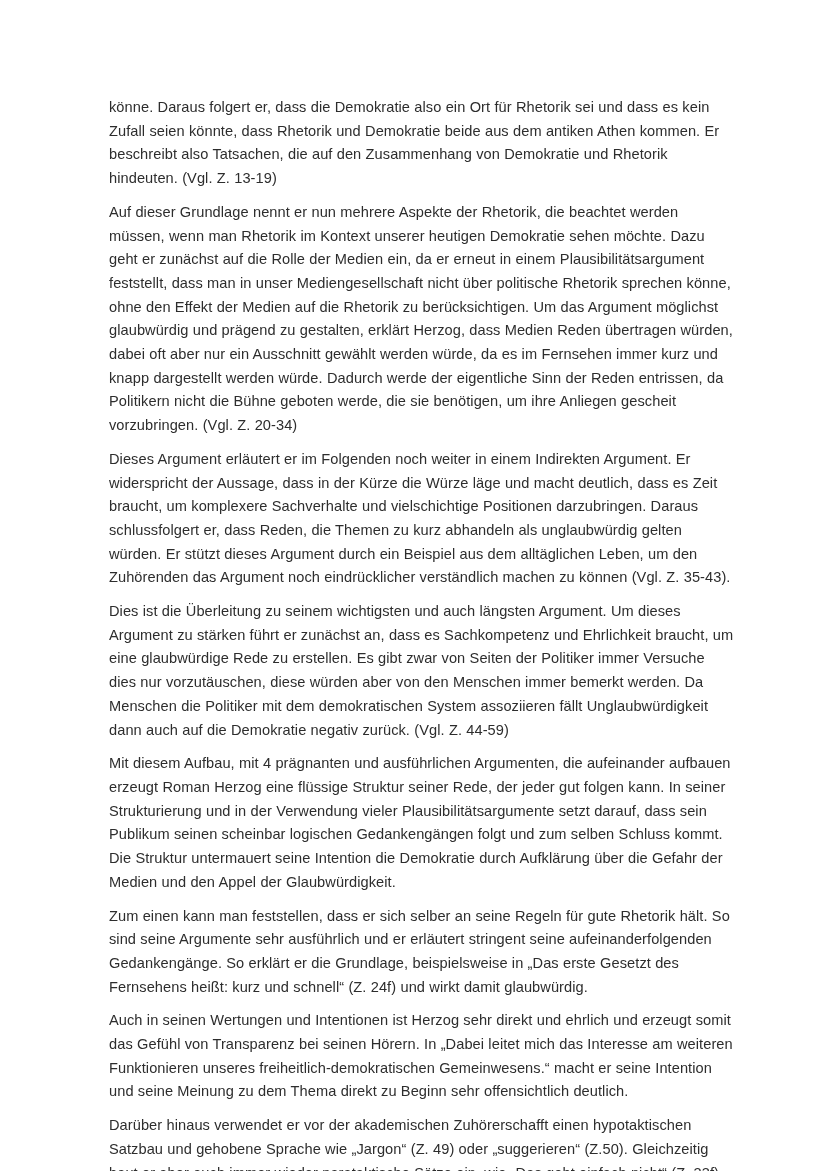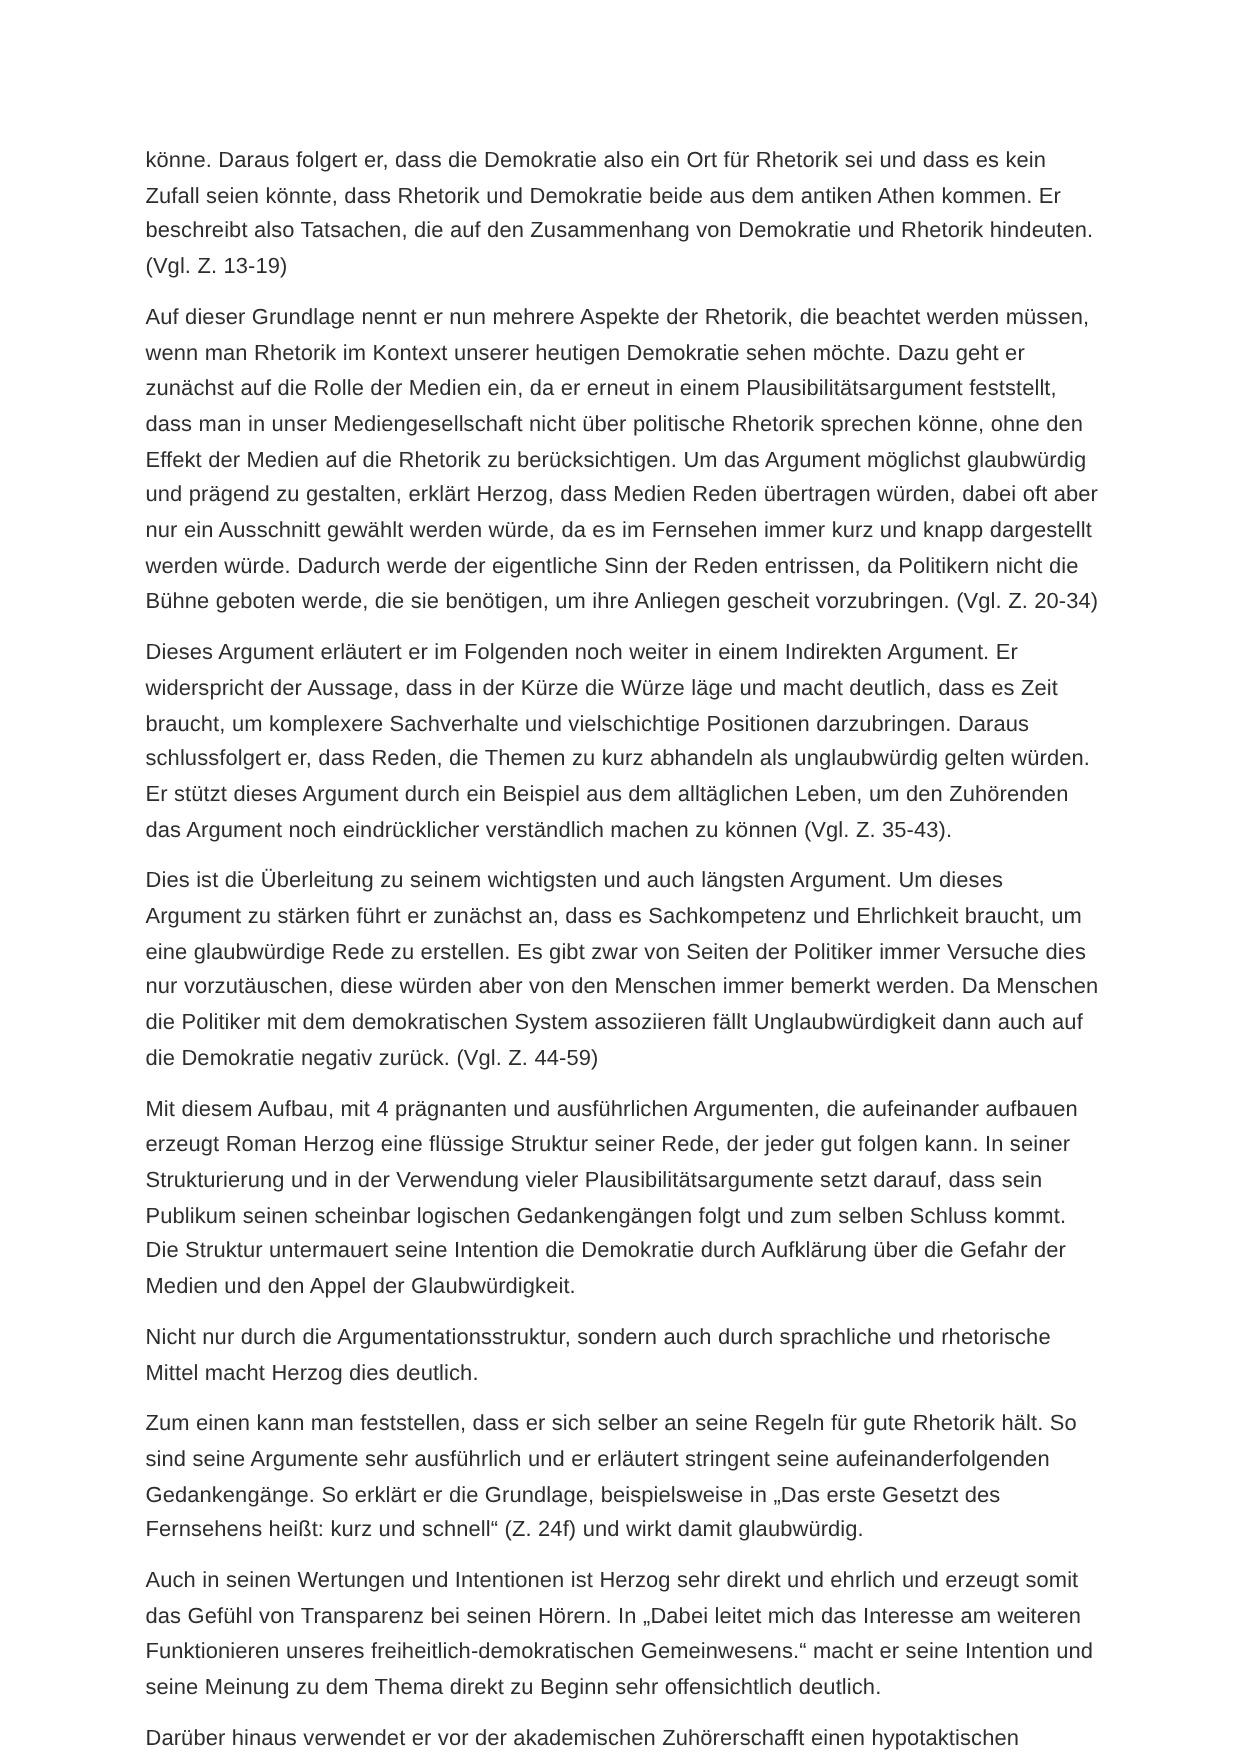--- a/index.html
+++ b/index.html
@@ -21,21 +21,21 @@
     box-sizing: border-box;
     overflow: hidden;
   }
   .text-column {
     position: absolute;
     left: 97px;
     top: 96px;
     width: 637px;
   }
   .para {
-    margin: 0 0 10px 0;
+    margin: 0 0 10px 12px;
     font-size: 14.6px;
     line-height: 23.7px;
     color: #2d2d2d;
     text-align: left;
     letter-spacing: 0.005em;
     word-spacing: 0.01em;
     hyphens: none;
   }
   .para:last-child {
     margin-bottom: 0;
@@ -45,19 +45,18 @@
 <body>
 
 <div class="page">
   <div class="text-column">
 
     <p class="para">könne. Daraus folgert er, dass die Demokratie also ein Ort für Rhetorik sei und dass es kein Zufall seien könnte, dass Rhetorik und Demokratie beide aus dem antiken Athen kommen. Er beschreibt also Tatsachen, die auf den Zusammenhang von Demokratie und Rhetorik hindeuten. (Vgl. Z. 13-19)</p>
     <p class="para">Auf dieser Grundlage nennt er nun mehrere Aspekte der Rhetorik, die beachtet werden müssen, wenn man Rhetorik im Kontext unserer heutigen Demokratie sehen möchte. Dazu geht er zunächst auf die Rolle der Medien ein, da er erneut in einem Plausibilitätsargument feststellt, dass man in unser Mediengesellschaft nicht über politische Rhetorik sprechen könne, ohne den Effekt der Medien auf die Rhetorik zu berücksichtigen. Um das Argument möglichst glaubwürdig und prägend zu gestalten, erklärt Herzog, dass Medien Reden übertragen würden, dabei oft aber nur ein Ausschnitt gewählt werden würde, da es im Fernsehen immer kurz und knapp dargestellt werden würde. Dadurch werde der eigentliche Sinn der Reden entrissen, da Politikern nicht die Bühne geboten werde, die sie benötigen, um ihre Anliegen gescheit vorzubringen. (Vgl. Z. 20-34)</p>
     <p class="para">Dieses Argument erläutert er im Folgenden noch weiter in einem Indirekten Argument. Er widerspricht der Aussage, dass in der Kürze die Würze läge und macht deutlich, dass es Zeit braucht, um komplexere Sachverhalte und vielschichtige Positionen darzubringen. Daraus schlussfolgert er, dass Reden, die Themen zu kurz abhandeln als unglaubwürdig gelten würden. Er stützt dieses Argument durch ein Beispiel aus dem alltäglichen Leben, um den Zuhörenden das Argument noch eindrücklicher verständlich machen zu können (Vgl. Z. 35-43).</p>
     <p class="para">Dies ist die Überleitung zu seinem wichtigsten und auch längsten Argument. Um dieses Argument zu stärken führt er zunächst an, dass es Sachkompetenz und Ehrlichkeit braucht, um eine glaubwürdige Rede zu erstellen. Es gibt zwar von Seiten der Politiker immer Versuche dies nur vorzutäuschen, diese würden aber von den Menschen immer bemerkt werden. Da Menschen die Politiker mit dem demokratischen System assoziieren fällt Unglaubwürdigkeit dann auch auf die Demokratie negativ zurück. (Vgl. Z. 44-59)</p>
     <p class="para">Mit diesem Aufbau, mit 4 prägnanten und ausführlichen Argumenten, die aufeinander aufbauen erzeugt Roman Herzog eine flüssige Struktur seiner Rede, der jeder gut folgen kann. In seiner Strukturierung und in der Verwendung vieler Plausibilitätsargumente setzt darauf, dass sein Publikum seinen scheinbar logischen Gedankengängen folgt und zum selben Schluss kommt. Die Struktur untermauert seine Intention die Demokratie durch Aufklärung über die Gefahr der Medien und den Appel der Glaubwürdigkeit.</p>
-    <p class="para">Nicht nur durch die Argumentationsstruktur, sondern auch durch sprachliche und rhetorische Mittel macht Herzog dies deutlich.</p>
     <p class="para">Zum einen kann man feststellen, dass er sich selber an seine Regeln für gute Rhetorik hält. So sind seine Argumente sehr ausführlich und er erläutert stringent seine aufeinanderfolgenden Gedankengänge. So erklärt er die Grundlage, beispielsweise in „Das erste Gesetzt des Fernsehens heißt: kurz und schnell“ (Z. 24f) und wirkt damit glaubwürdig.</p>
     <p class="para">Auch in seinen Wertungen und Intentionen ist Herzog sehr direkt und ehrlich und erzeugt somit das Gefühl von Transparenz bei seinen Hörern. In „Dabei leitet mich das Interesse am weiteren Funktionieren unseres freiheitlich-demokratischen Gemeinwesens.“ macht er seine Intention und seine Meinung zu dem Thema direkt zu Beginn sehr offensichtlich deutlich.</p>
     <p class="para">Darüber hinaus verwendet er vor der akademischen Zuhörerschafft einen hypotaktischen Satzbau und gehobene Sprache wie „Jargon“ (Z. 49) oder „suggerieren“ (Z.50). Gleichzeitig baut er aber auch immer wieder parataktische Sätze ein, wie „Das geht einfach nicht“ (Z. 33f) um die</p>
 
   </div>
 </div>
 
 </body></html>

